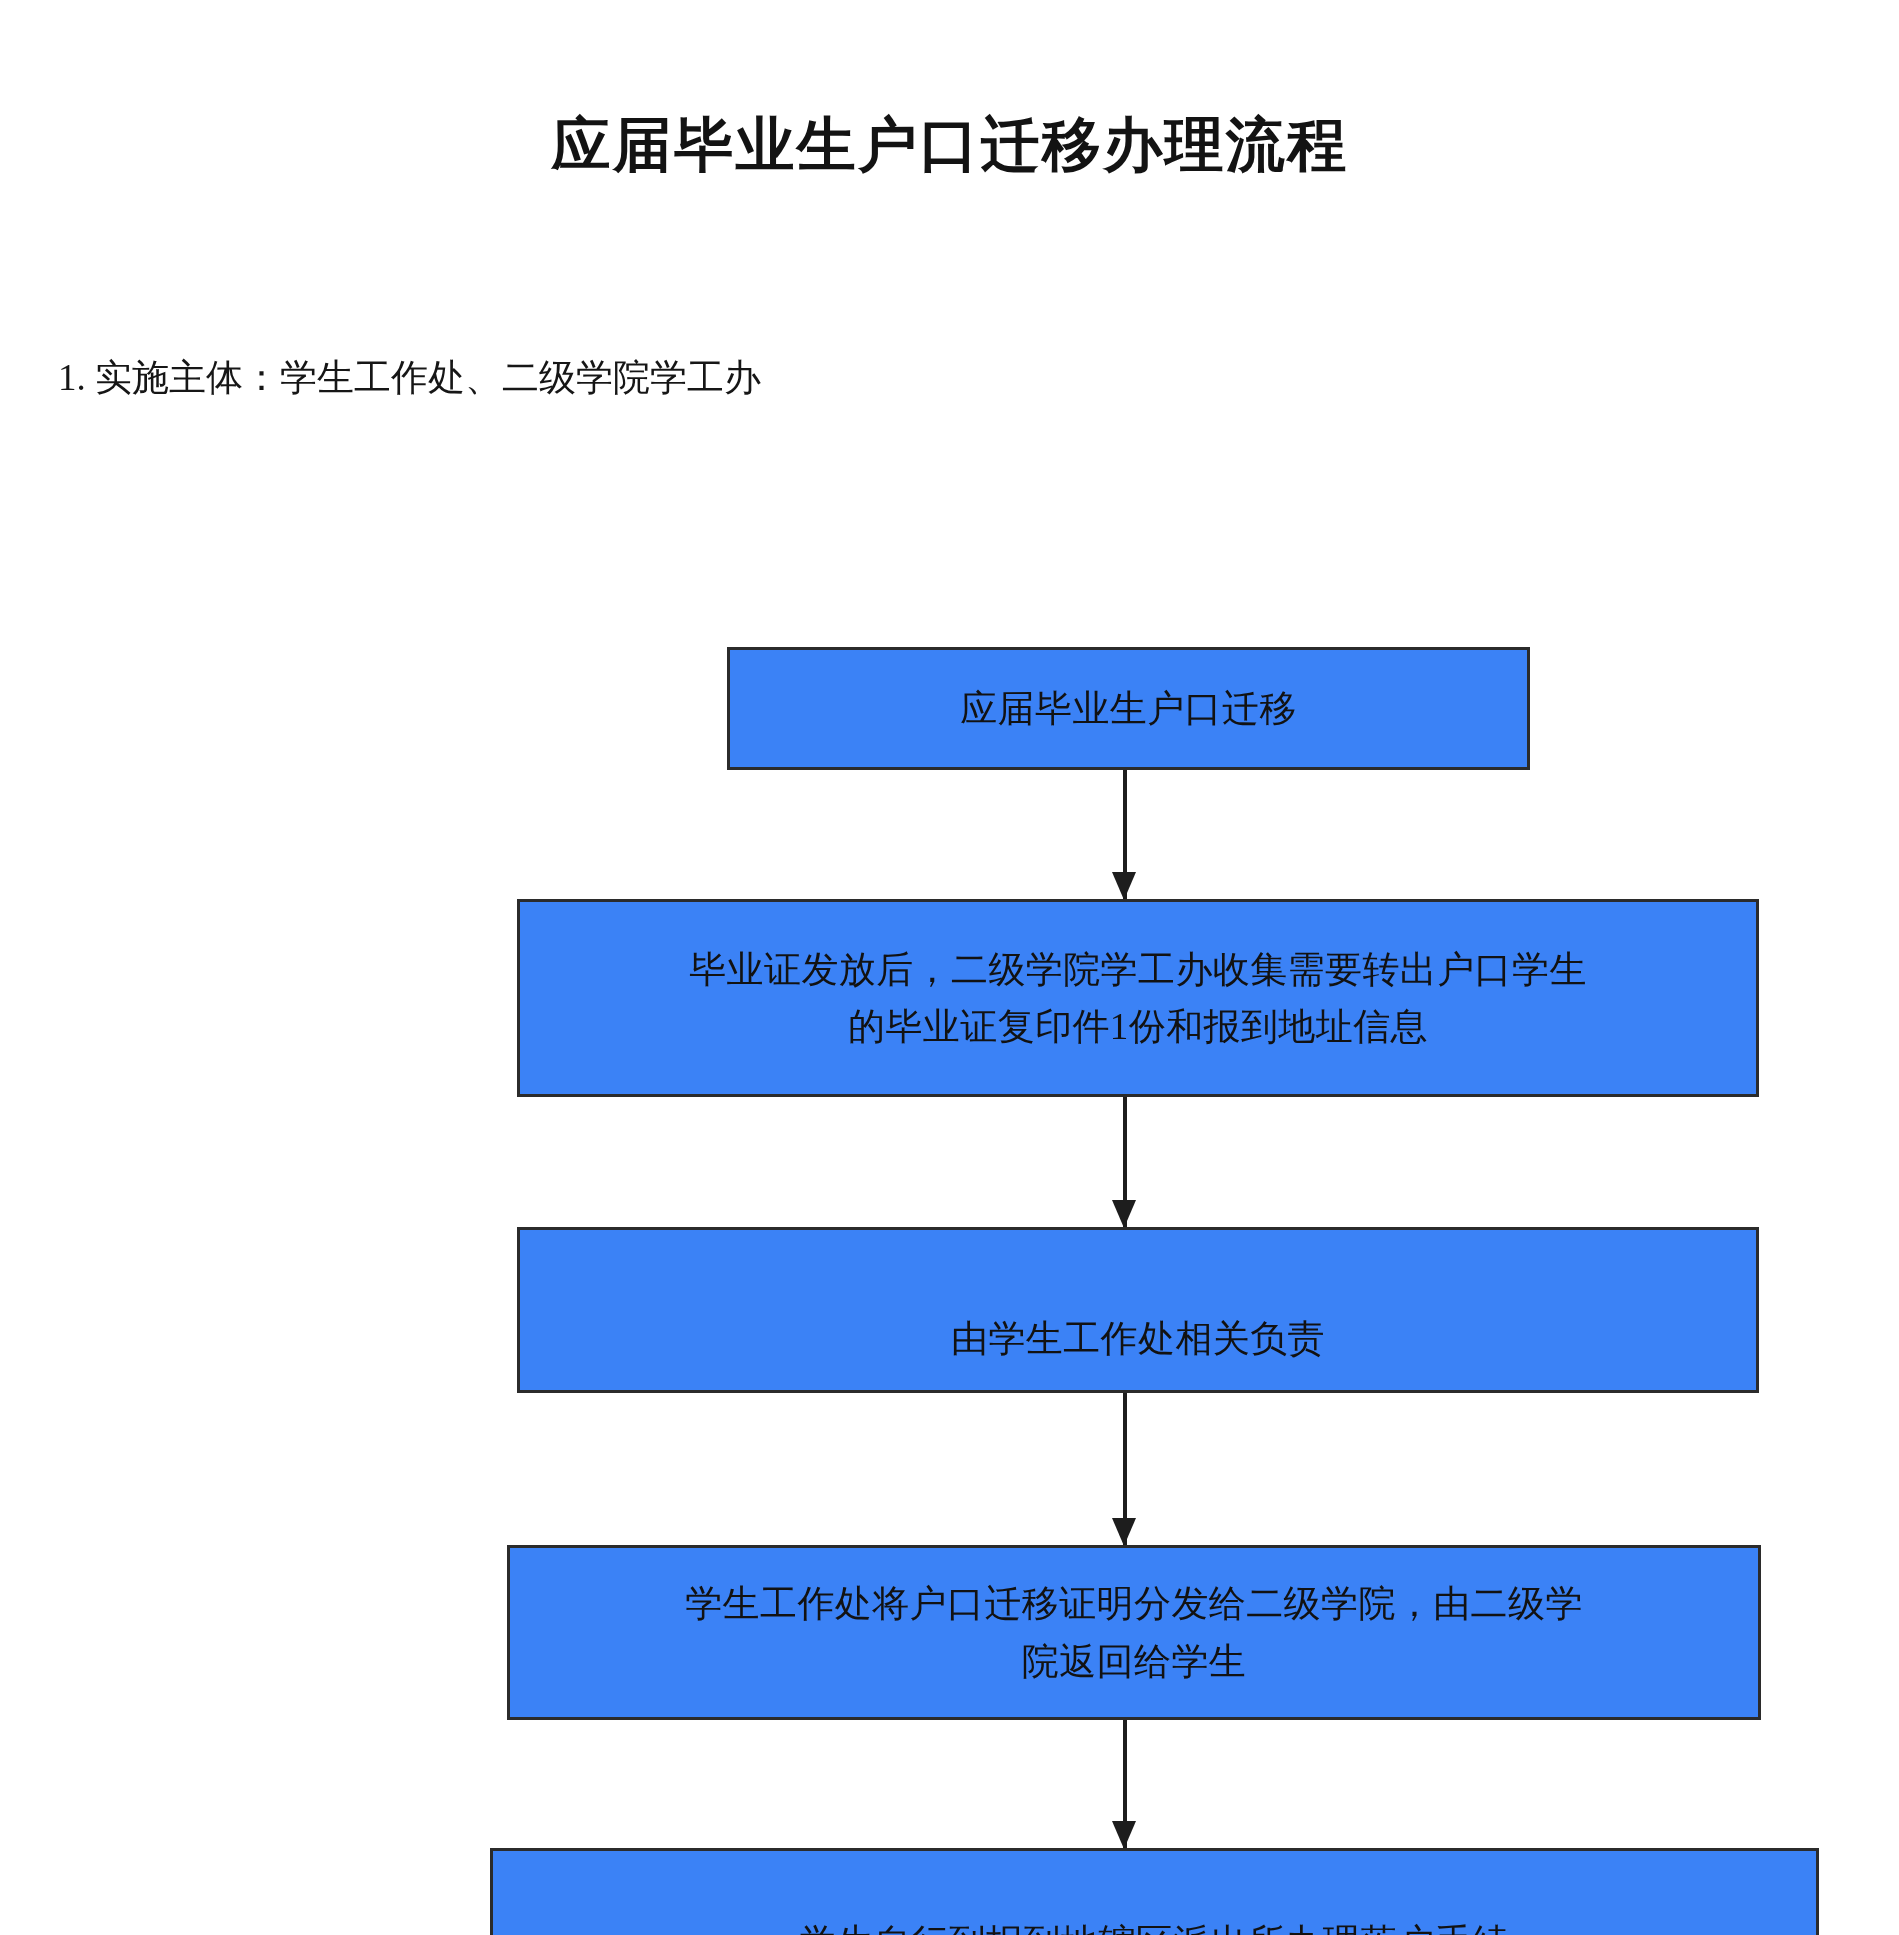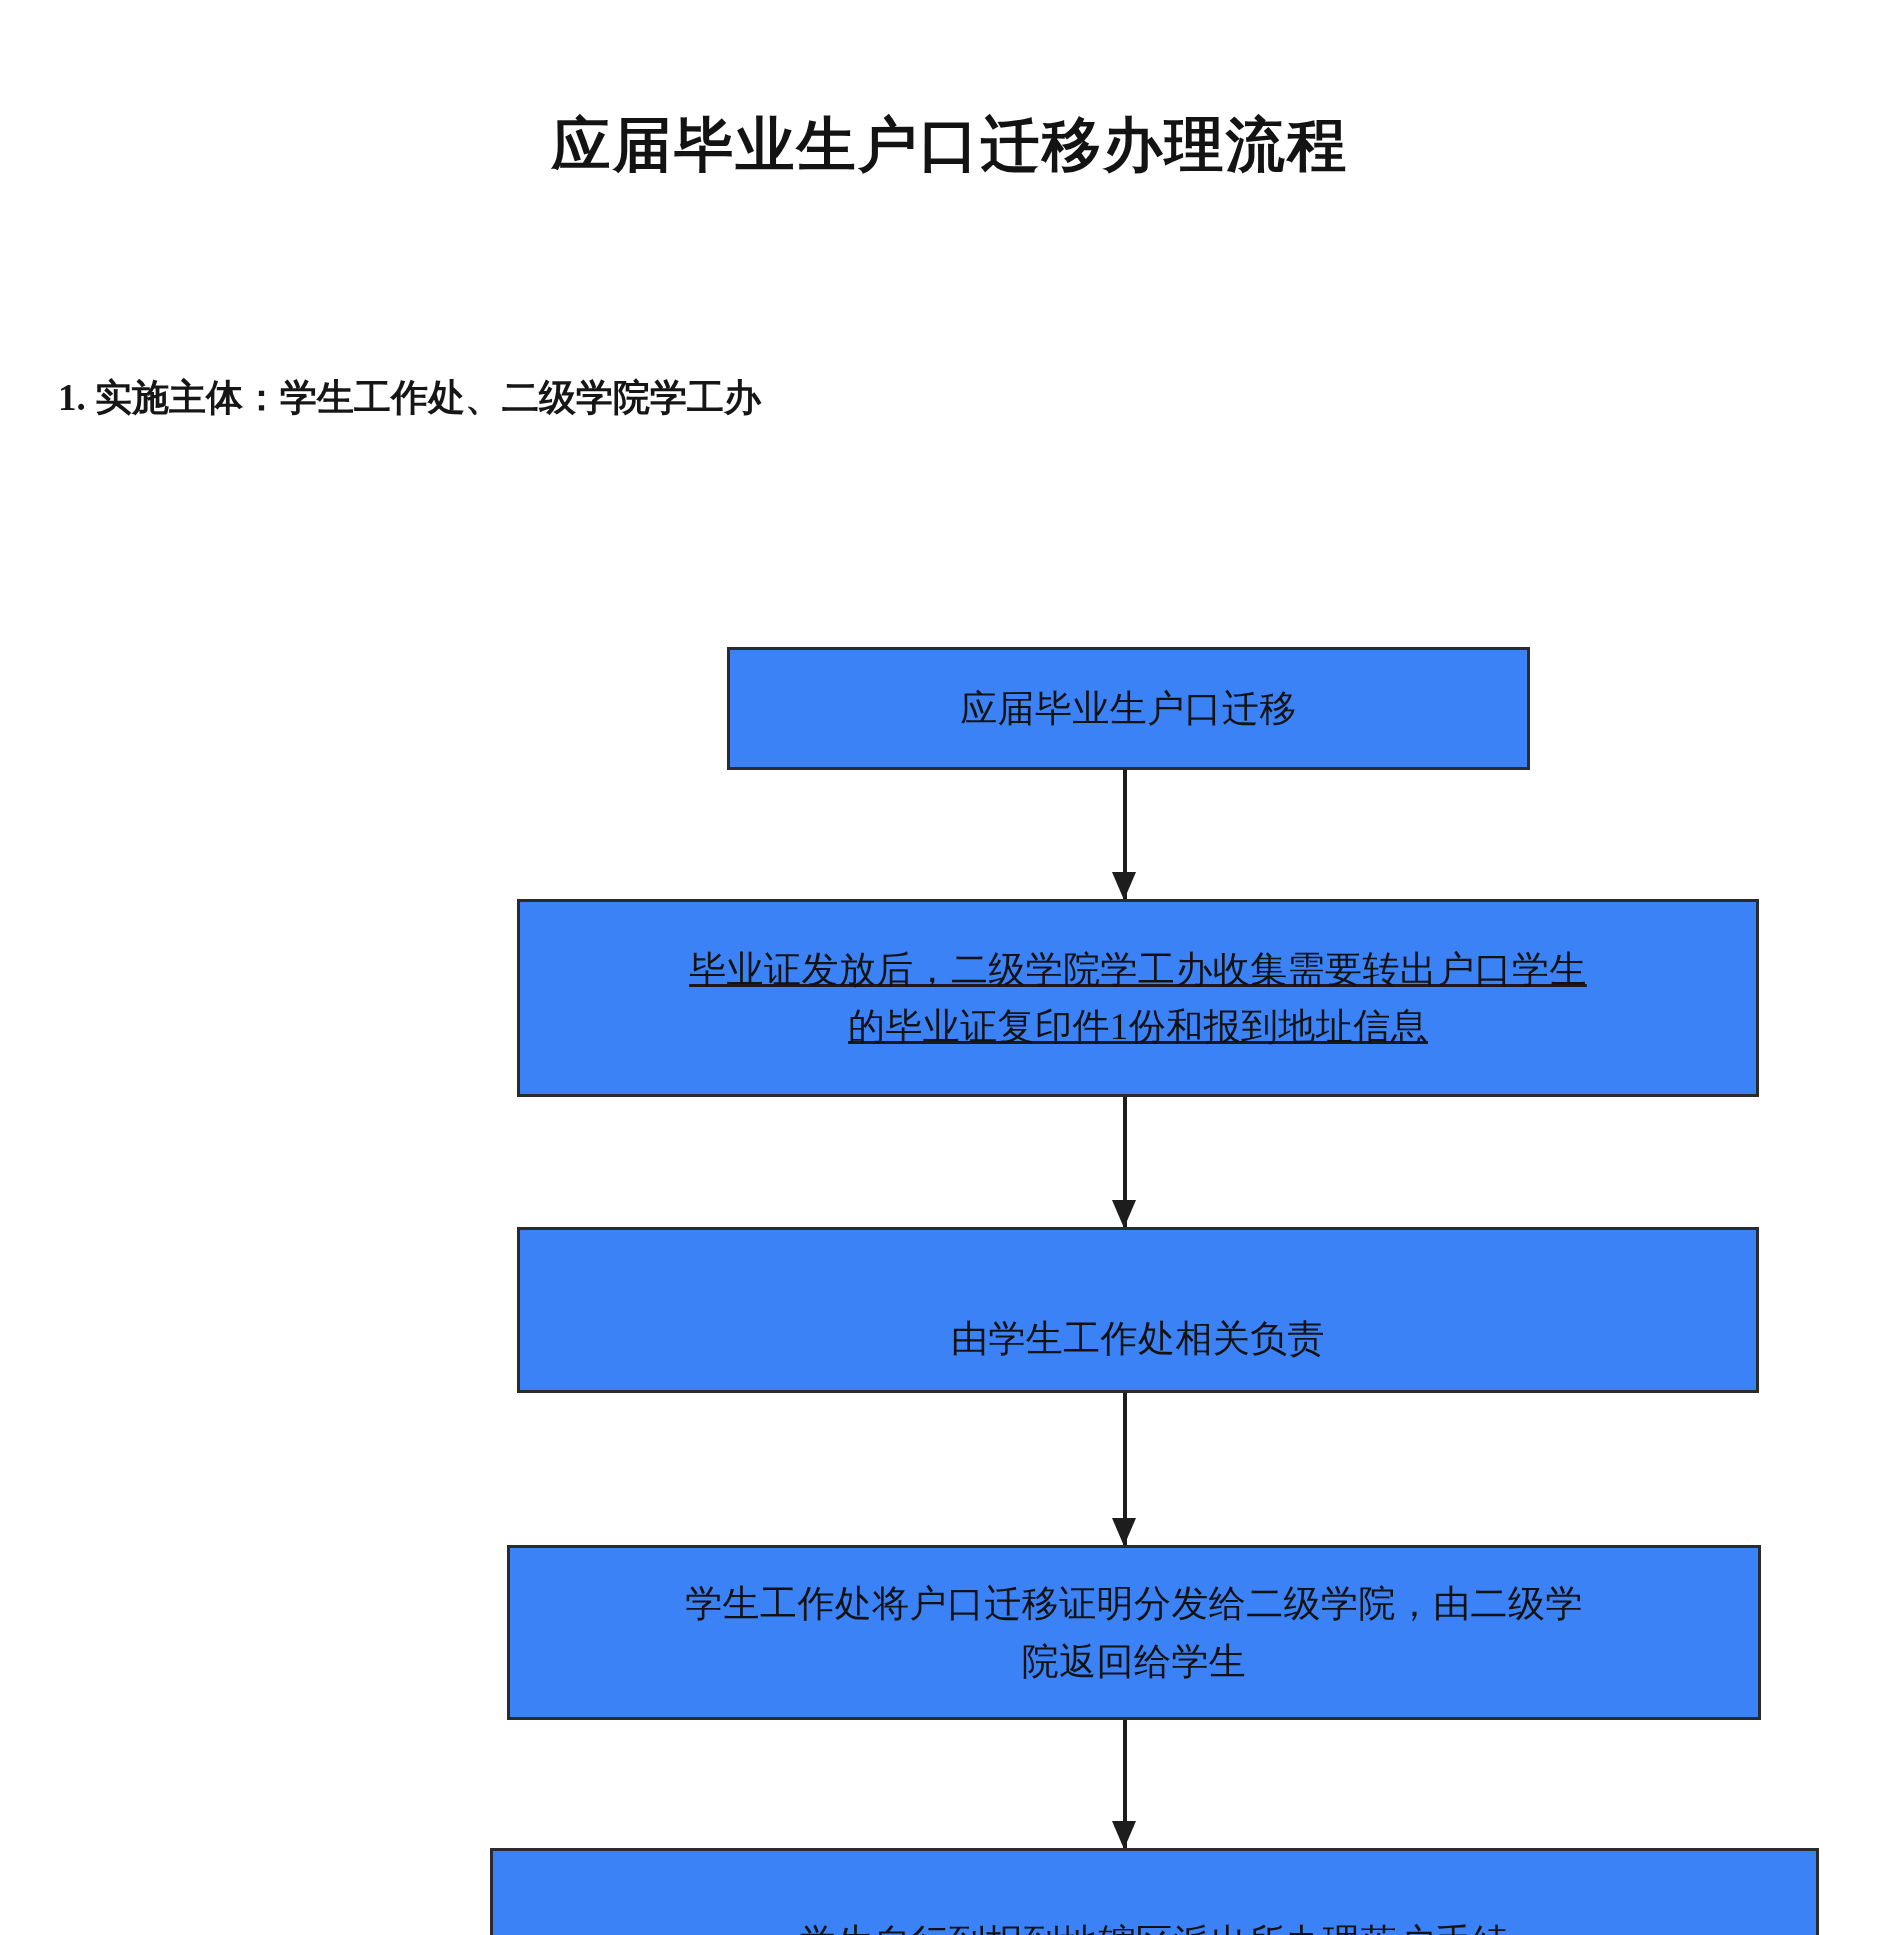--- a/index.html
+++ b/index.html
@@ -29,23 +29,22 @@
     letter-spacing: 2.3px;
     line-height: 1.15;
     color: #131313;
     font-family: "Liberation Sans", "DejaVu Sans", sans-serif;
   }
 
   
   #intro-list {
     position: absolute;
     left: 58px;
-    top: 370px;
+    top: 350px;
     width: 1626px;
-    font-weight: bold;
   }
   .intro-line {
     font-size: 37px;
     line-height: 1.52;
     color: #161616;
     white-space: nowrap;
     font-family: "Liberation Serif", "DejaVu Serif", serif;
   }
 
   
@@ -71,21 +70,21 @@
     line-height: 1.55;
     text-align: center;
     color: #121212;
     padding: 0 13px;
     letter-spacing: 0.4px;
     font-family: "Liberation Serif", "DejaVu Serif", serif;
   }
 
   
   #node-start   { left: 727px; top: 647px;  width: 803px; height: 123px; }
-  #node-collect { left: 517px; top: 899px;  width: 1242px; height: 198px; text-decoration: underline; }
+  #node-collect { left: 517px; top: 899px;  width: 1242px; height: 198px; }
   #node-submit  { left: 517px; top: 1227px;  width: 1242px; height: 166px; }
   #node-return  { left: 507px; top: 1545px;  width: 1254px; height: 175px; }
   #node-settle  { left: 490px; top: 1848px;  width: 1329px; height: 190px; }
 
   
   .arrow {
     position: absolute;
     left: 1123px;
     width: 3.5px;
     background: #1d1d1d;

